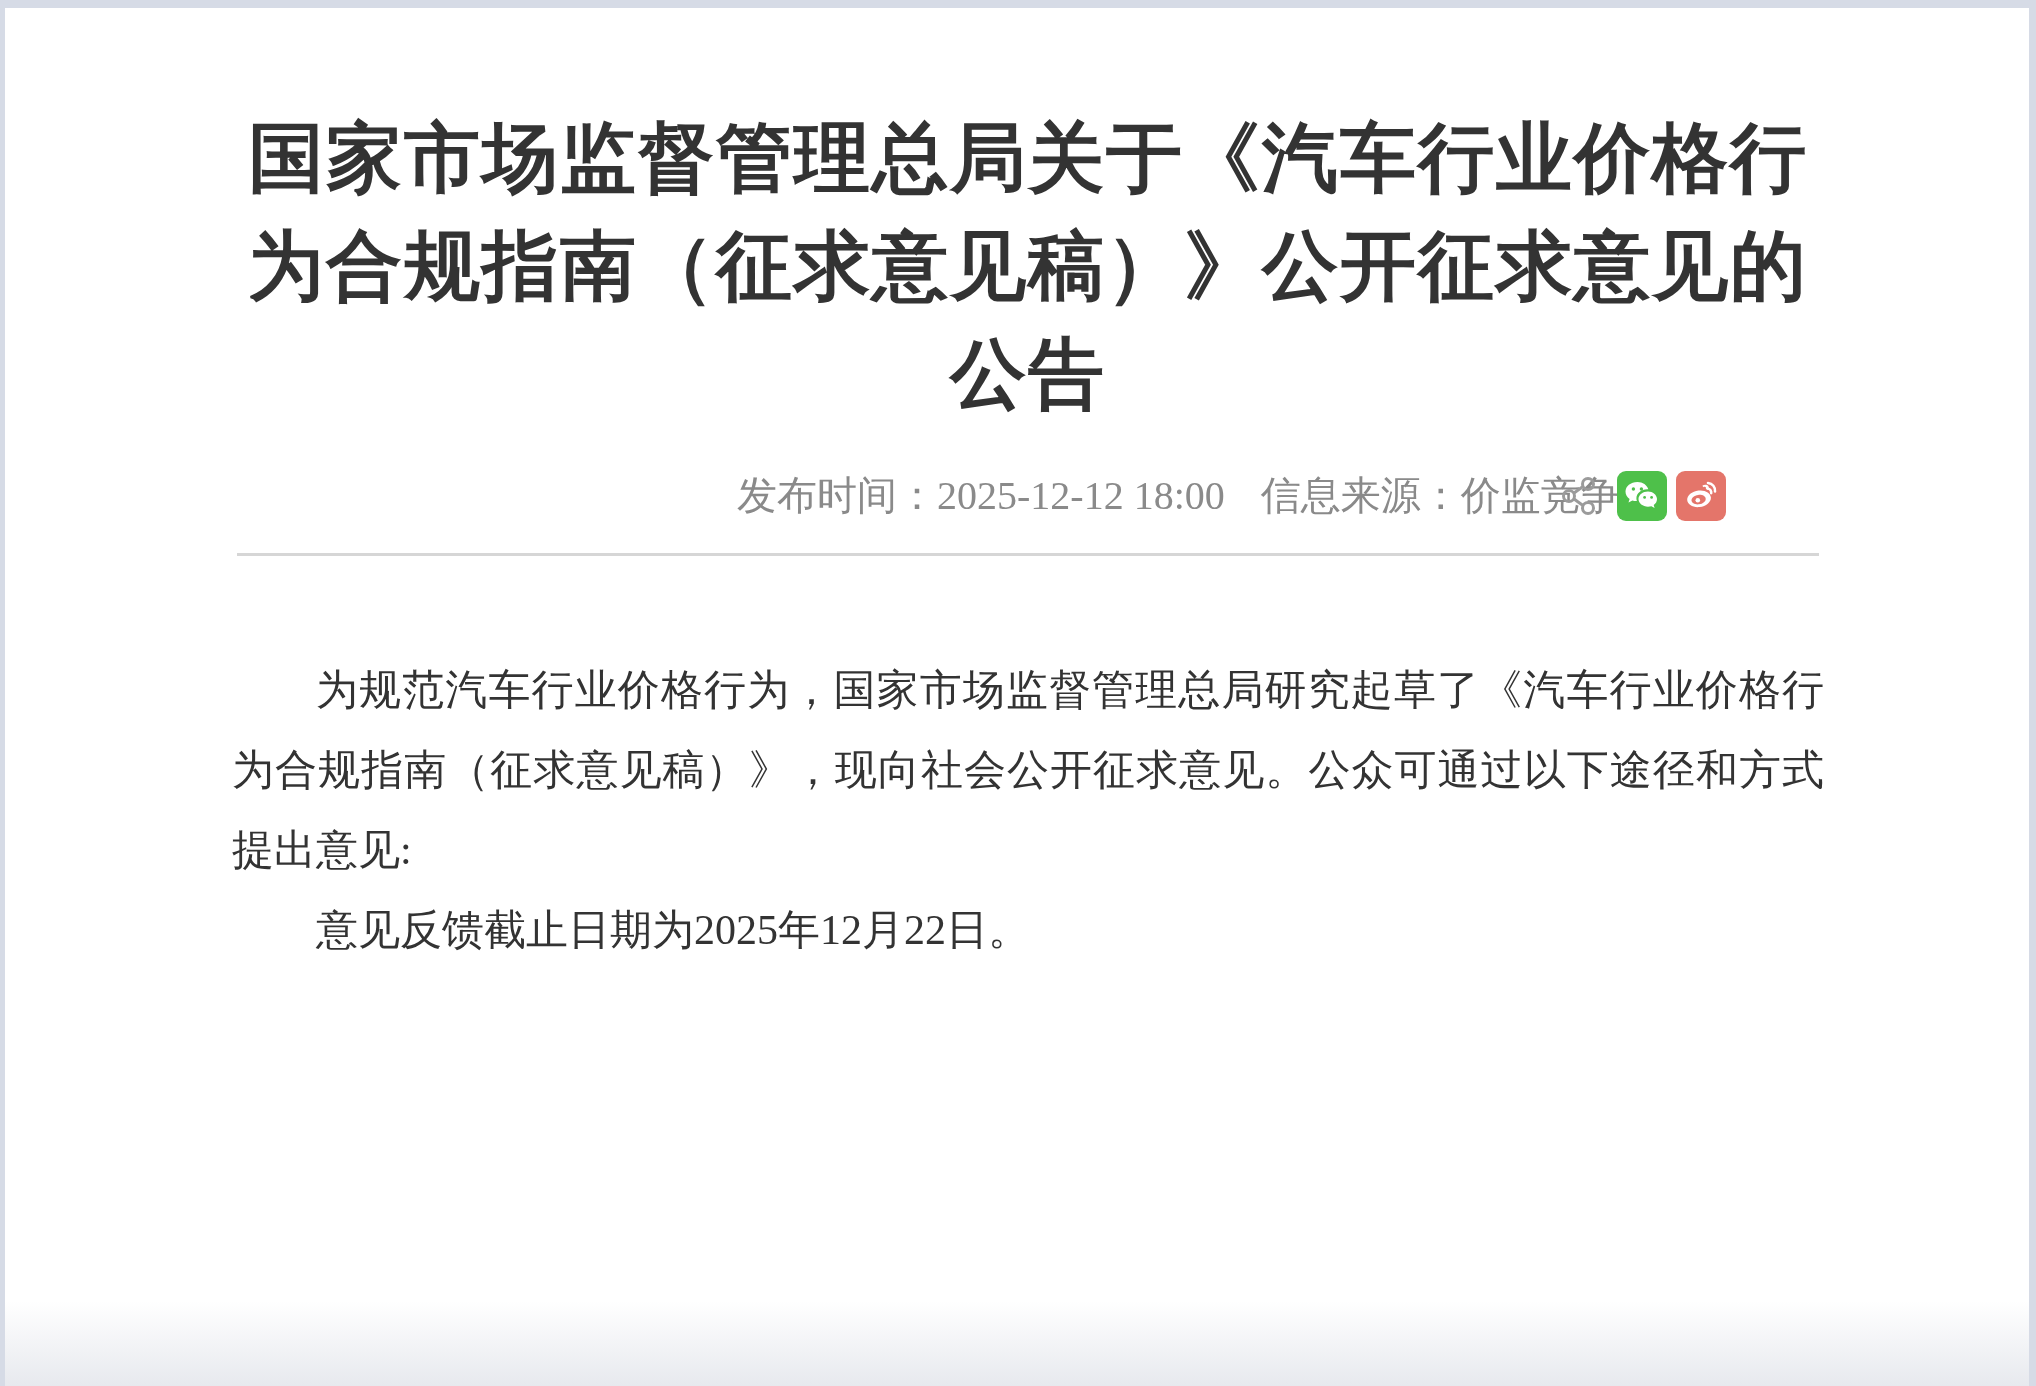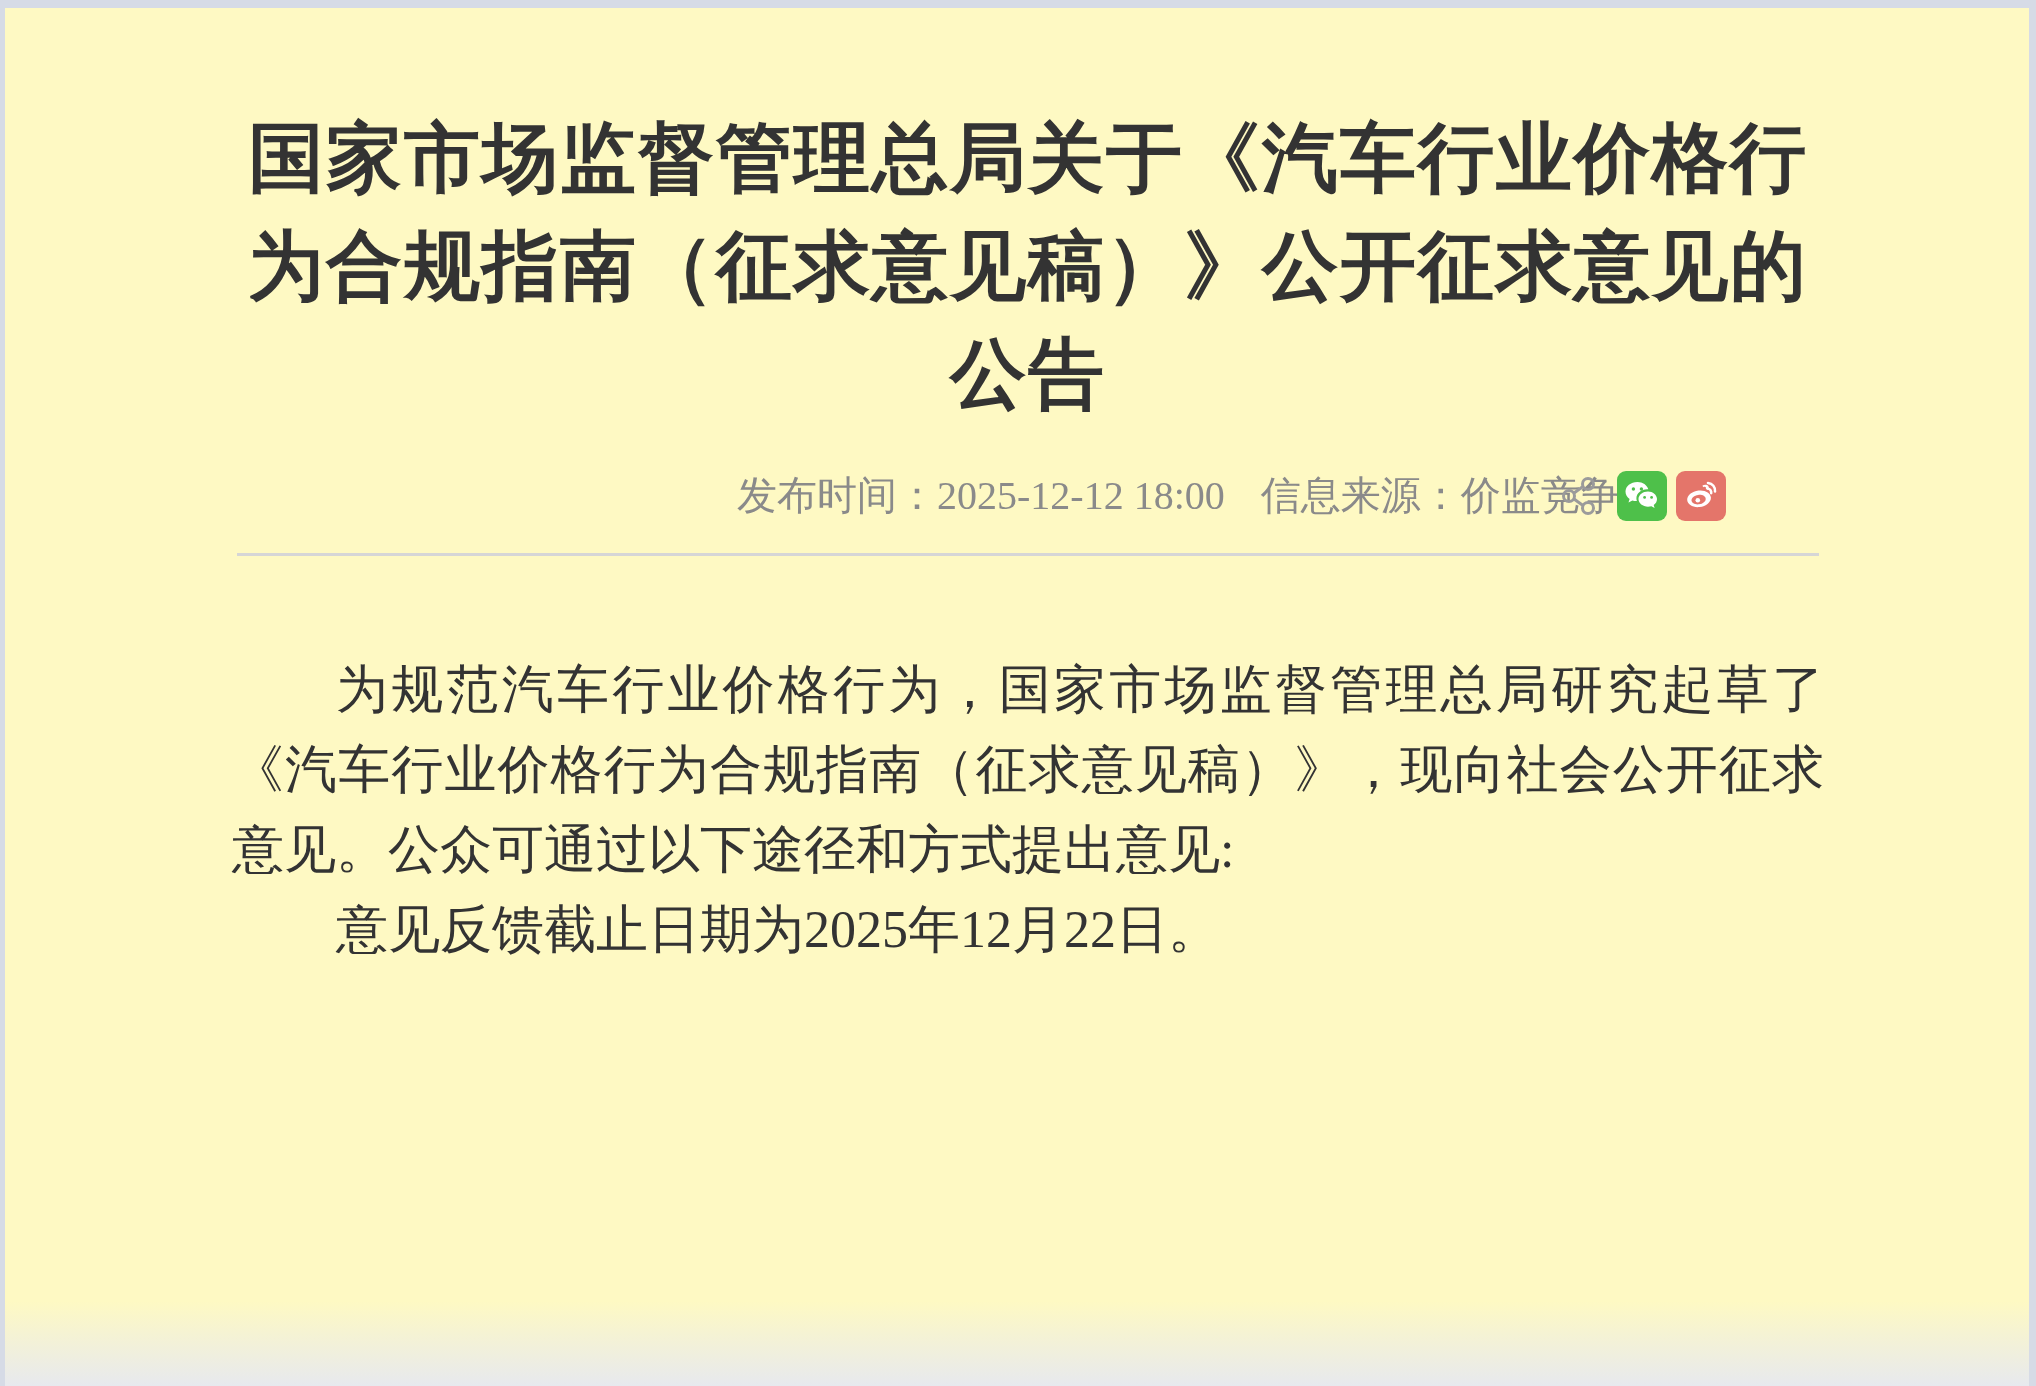--- a/index.html
+++ b/index.html
@@ -10,21 +10,21 @@
     overflow: hidden;
     background: #d6dbe6;
     font-family: "Liberation Serif", "DejaVu Serif", serif;
   }
   .panel {
     position: absolute;
     left: 5px;
     top: 8px;
     right: 7px;
     bottom: 0;
-    background: #fef9c3;
+    background: #ffffff;
     overflow: hidden;
   }
   .content {
     position: absolute;
     left: 227px;
     width: 1592px;
     top: 0;
   }
   .title {
     position: absolute;
@@ -89,21 +89,21 @@
     left: 5px;
     width: 1582px;
     height: 3px;
     background: #d6d6d6;
   }
   .body-text {
     position: absolute;
     top: 642px;
     left: 0;
     width: 1592px;
-    font-size: 52px;
+    font-size: 42px;
     line-height: 80px;
     color: #333333;
     text-align: justify;
   }
   .body-text p {
     margin: 0;
     text-indent: 2em;
   }
   .bottom-fade {
     position: absolute;

